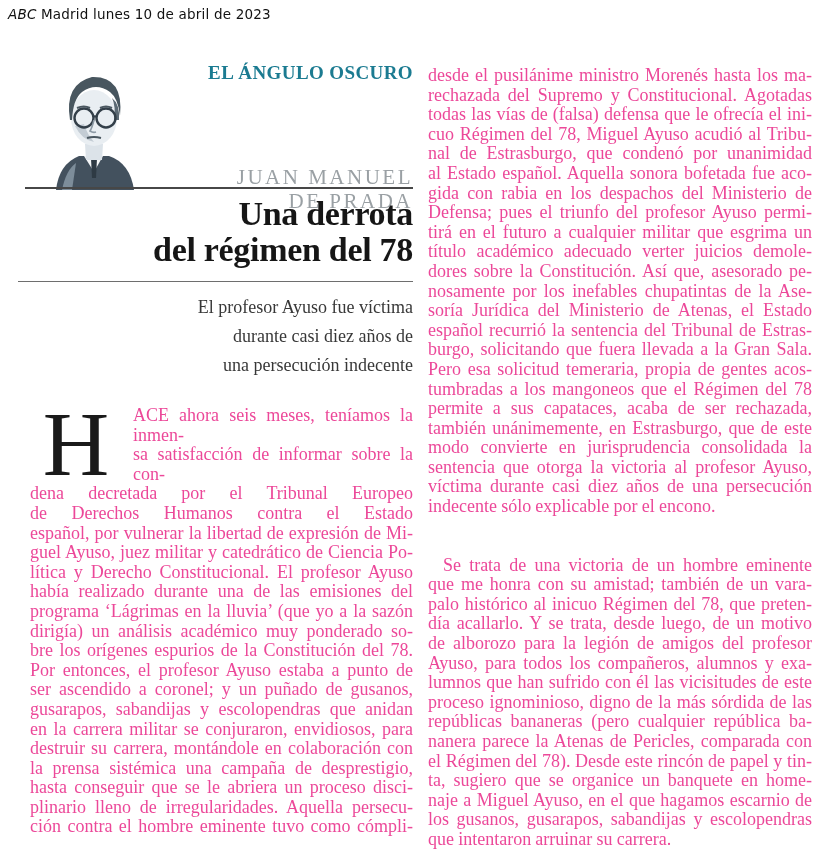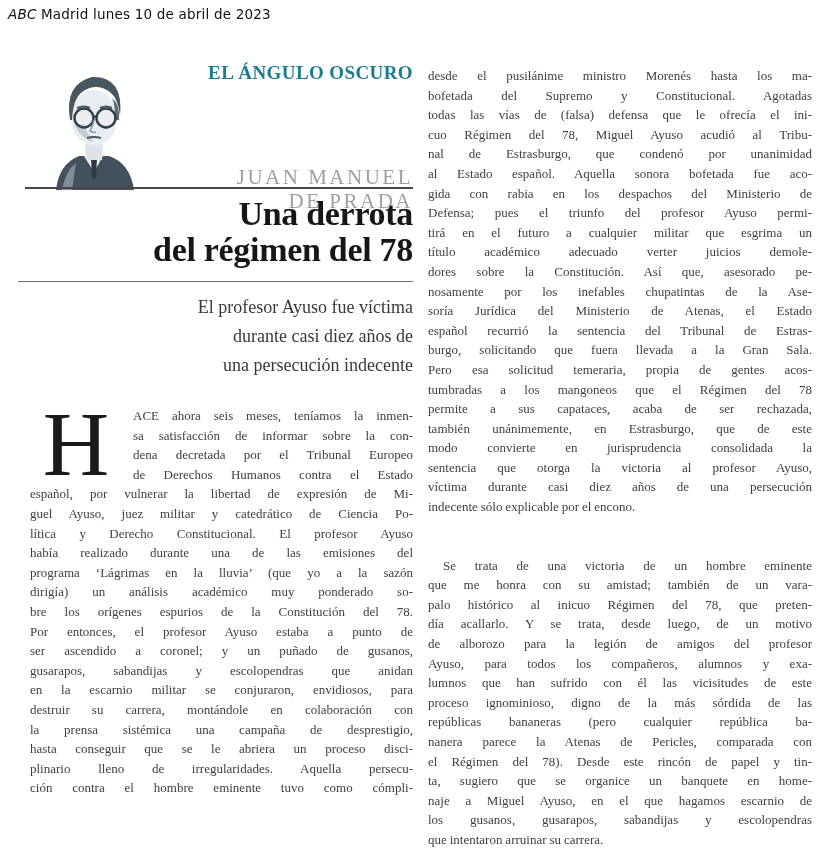--- a/index.html
+++ b/index.html
@@ -34,22 +34,22 @@
   }
   .rule-thin{position:absolute;left:-12px;top:219px;width:395px;height:1px;background:#6e6e6e;}
   .standfirst{
     position:absolute;right:0;top:231px;width:383px;text-align:right;
     font-family:"Liberation Serif",serif;font-size:18px;line-height:29px;color:#383838;
   }
   .body-left{position:absolute;left:0;top:344px;width:383px;}
   .col-right{position:absolute;left:428px;top:66px;width:384px;}
   
   .bodyline{
-    font-family:"Liberation Serif",serif;font-size:13px;line-height:19.6px;
-    color:#404040;word-spacing:-.3px;
+    font-family:"Liberation Serif",serif;font-size:18px;line-height:19.6px;
+    color:#ec4899;word-spacing:-.3px;
     text-align:justify;text-align-last:justify;
   }
   .para-end{text-align:left;text-align-last:left;}
   .para-indent{text-indent:15px;margin-top:39px;}
   .dropcap{
     float:left;width:92px;height:74px;margin:2px 11px 0 0;
     font-family:"Liberation Serif",serif;font-size:92px;line-height:72px;
     color:#1a1a1a;text-align:center;overflow:visible;
   }
 </style>
@@ -121,33 +121,33 @@
         <div class="bodyline">español, por vulnerar la libertad de expresión de Mi-</div>
         <div class="bodyline">guel Ayuso, juez militar y catedrático de Ciencia Po-</div>
         <div class="bodyline">lítica y Derecho Constitucional. El profesor Ayuso</div>
         <div class="bodyline">había realizado durante una de las emisiones del</div>
         <div class="bodyline">programa ‘Lágrimas en la lluvia’ (que yo a la sazón</div>
         <div class="bodyline">dirigía) un análisis académico muy ponderado so-</div>
         <div class="bodyline">bre los orígenes espurios de la Constitución del 78.</div>
         <div class="bodyline">Por entonces, el profesor Ayuso estaba a punto de</div>
         <div class="bodyline">ser ascendido a coronel; y un puñado de gusanos,</div>
         <div class="bodyline">gusarapos, sabandijas y escolopendras que anidan</div>
-        <div class="bodyline">en la escarnio militar se conjuraron, envidiosos, para</div>
+        <div class="bodyline">en la carrera militar se conjuraron, envidiosos, para</div>
         <div class="bodyline">destruir su carrera, montándole en colaboración con</div>
         <div class="bodyline">la prensa sistémica una campaña de desprestigio,</div>
         <div class="bodyline">hasta conseguir que se le abriera un proceso disci-</div>
         <div class="bodyline">plinario lleno de irregularidades. Aquella persecu-</div>
         <div class="bodyline">ción contra el hombre eminente tuvo como cómpli-</div>
       </div>
 
   </div>
 
   <div class="col-right">
       <div class="bodyline">desde el pusilánime ministro Morenés hasta los ma-</div>
-      <div class="bodyline">bofetada del Supremo y Constitucional. Agotadas</div>
+      <div class="bodyline">rechazada del Supremo y Constitucional. Agotadas</div>
       <div class="bodyline">todas las vías de (falsa) defensa que le ofrecía el ini-</div>
       <div class="bodyline">cuo Régimen del 78, Miguel Ayuso acudió al Tribu-</div>
       <div class="bodyline">nal de Estrasburgo, que condenó por unanimidad</div>
       <div class="bodyline">al Estado español. Aquella sonora bofetada fue aco-</div>
       <div class="bodyline">gida con rabia en los despachos del Ministerio de</div>
       <div class="bodyline">Defensa; pues el triunfo del profesor Ayuso permi-</div>
       <div class="bodyline">tirá en el futuro a cualquier militar que esgrima un</div>
       <div class="bodyline">título académico adecuado verter juicios demole-</div>
       <div class="bodyline">dores sobre la Constitución. Así que, asesorado pe-</div>
       <div class="bodyline">nosamente por los inefables chupatintas de la Ase-</div>

